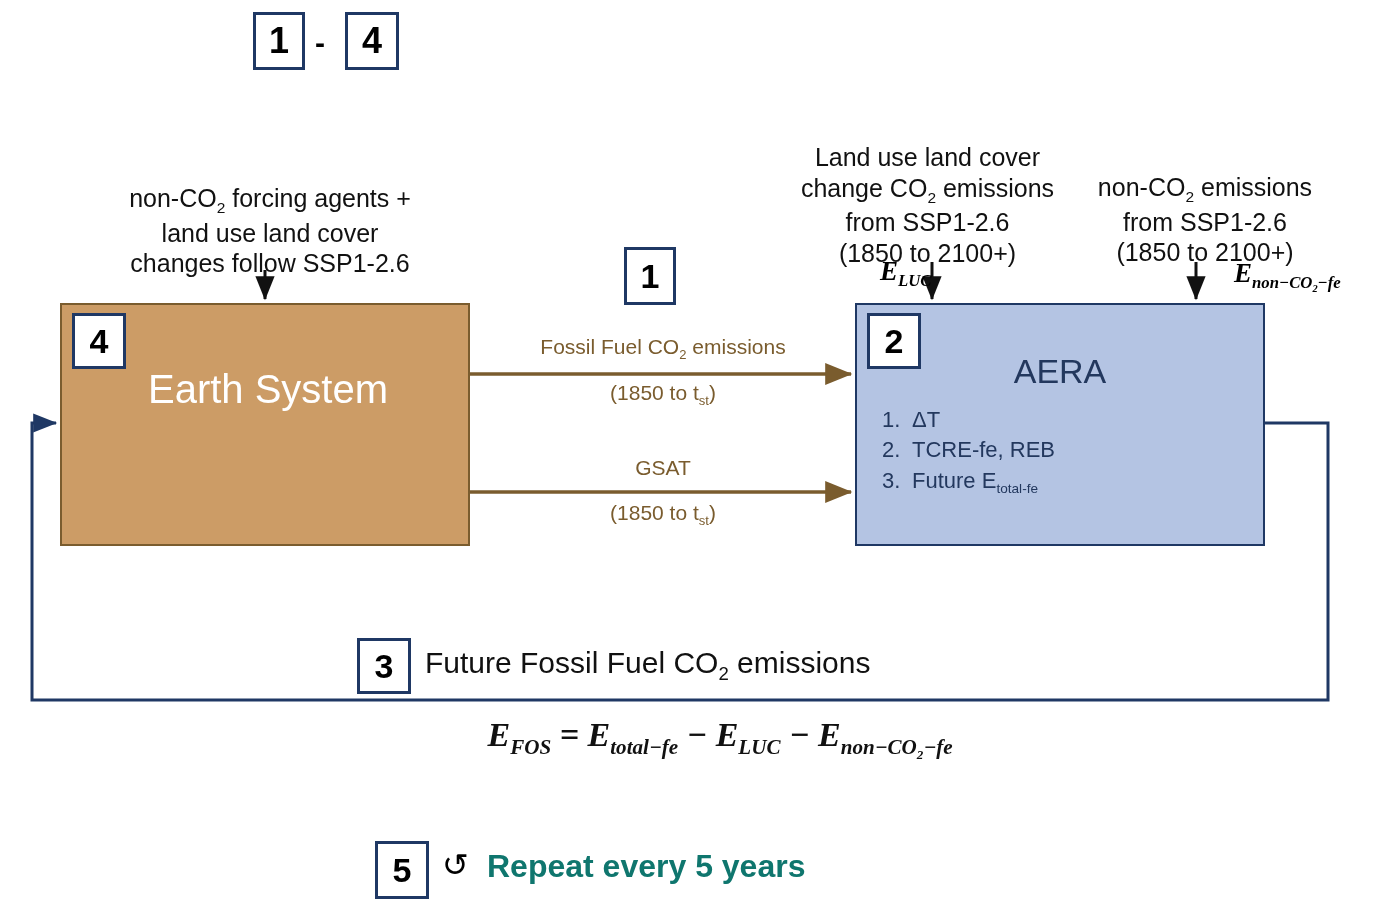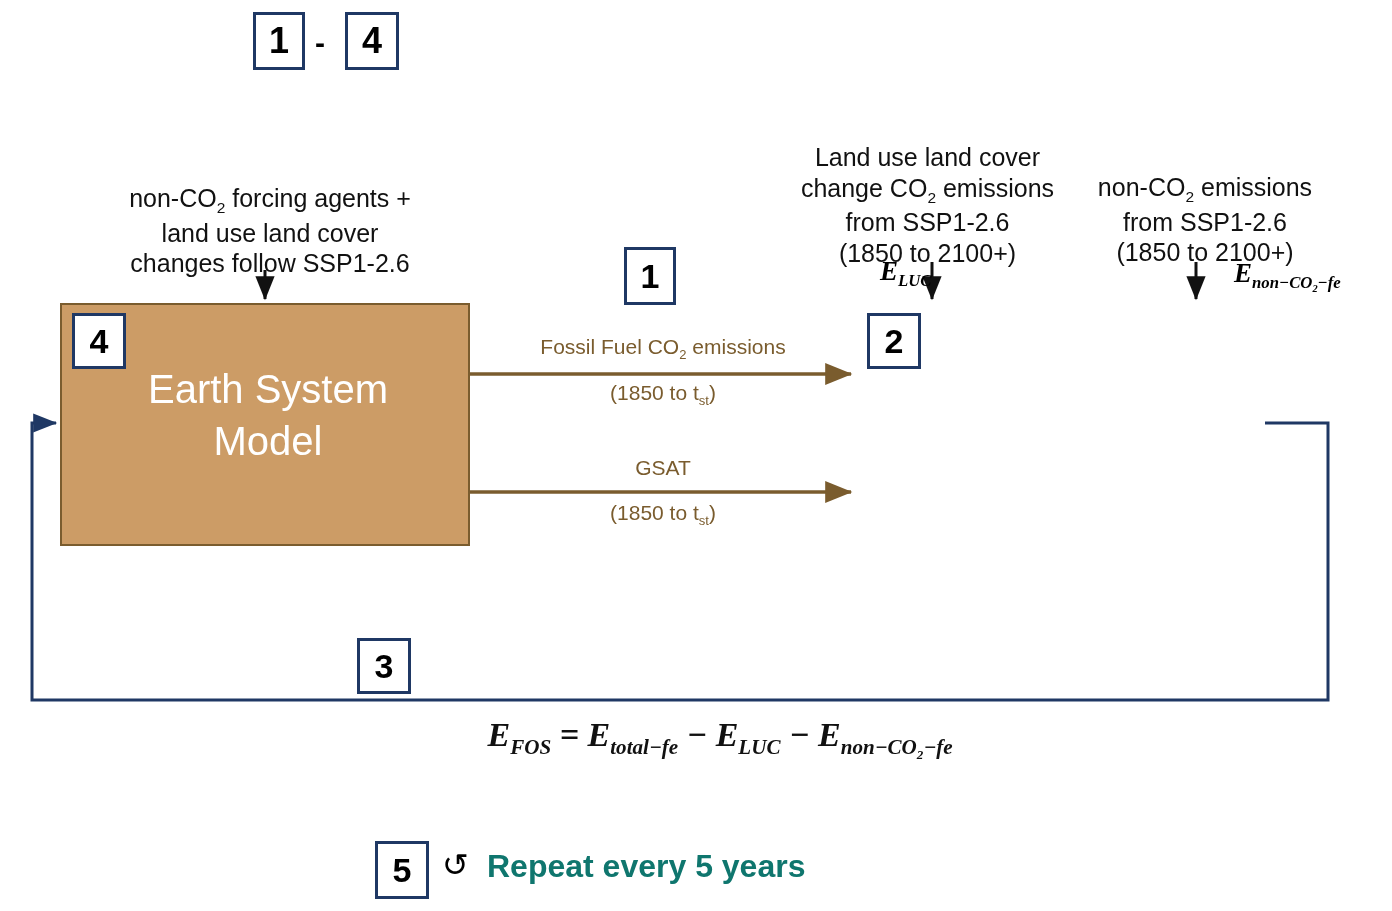--- a/index.html
+++ b/index.html
@@ -212,41 +212,60 @@
     <span>E</span><span class="sub">LUC</span>
   </div>
 
   <div class="mathlbl abs" id="e-nonco2">
     <span>E</span><span class="sub"><span>non</span><span>−</span><span>CO</span><span class="sub">2</span><span>−fe</span></span>
   </div>
 
   <div class="abs" id="box-esm">
     <div id="esm-title">
       <div>Earth System</div>
-      <div>Model</div>
     </div>
   </div>
   <div class="badge abs" id="badge-4">4</div>
 
+  <div class="abs" id="box-aera">
+    <div id="aera-title">AERA</div>
+    <div id="aera-list">
+      <div class="aera-row">
+        <span class="aera-num">1.</span>
+        <span><span>ΔT</span></span>
+      </div>
+      <div class="aera-row">
+        <span class="aera-num">2.</span>
+        <span><span>TCRE-fe, REB</span></span>
+      </div>
+      <div class="aera-row">
+        <span class="aera-num">3.</span>
+        <span><span>Future E</span><span class="sub">total-fe</span></span>
+      </div>
+    </div>
+  </div>
   <div class="badge abs" id="badge-2">2</div>
 
   <div class="badge abs" id="badge-1">1</div>
 
   <div class="arrow-label abs" id="lbl-ff">
     <span>Fossil Fuel CO</span><span class="sub">2</span><span> emissions</span>
   </div>
   <div class="arrow-label abs" id="lbl-ffb">
     <span>(1850 to t</span><span class="sub">st</span><span>)</span>
   </div>
   <div class="arrow-label abs" id="lbl-gsat">GSAT</div>
   <div class="arrow-label abs" id="lbl-gsatb">
     <span>(1850 to t</span><span class="sub">st</span><span>)</span>
   </div>
 
   <div class="badge abs" id="badge-3">3</div>
+  <div class="abs" id="lbl-future">
+    <span>Future Fossil Fuel CO</span><span class="sub">2</span><span> emissions</span>
+  </div>
 
   <div class="abs" id="formula">
     <span>E</span><span class="sub">FOS</span><span> = </span><span>E</span><span class="sub">total−fe</span><span> − </span><span>E</span><span class="sub">LUC</span><span> − </span><span>E</span><span class="sub"><span>non−CO</span><span class="sub">2</span><span>−fe</span></span>
   </div>
 
   <div class="badge abs" id="badge-5">5</div>
   <div class="abs" id="repeat-icon">↺</div>
   <div class="abs" id="repeat-text">Repeat every 5 years</div>
 
 </div>

